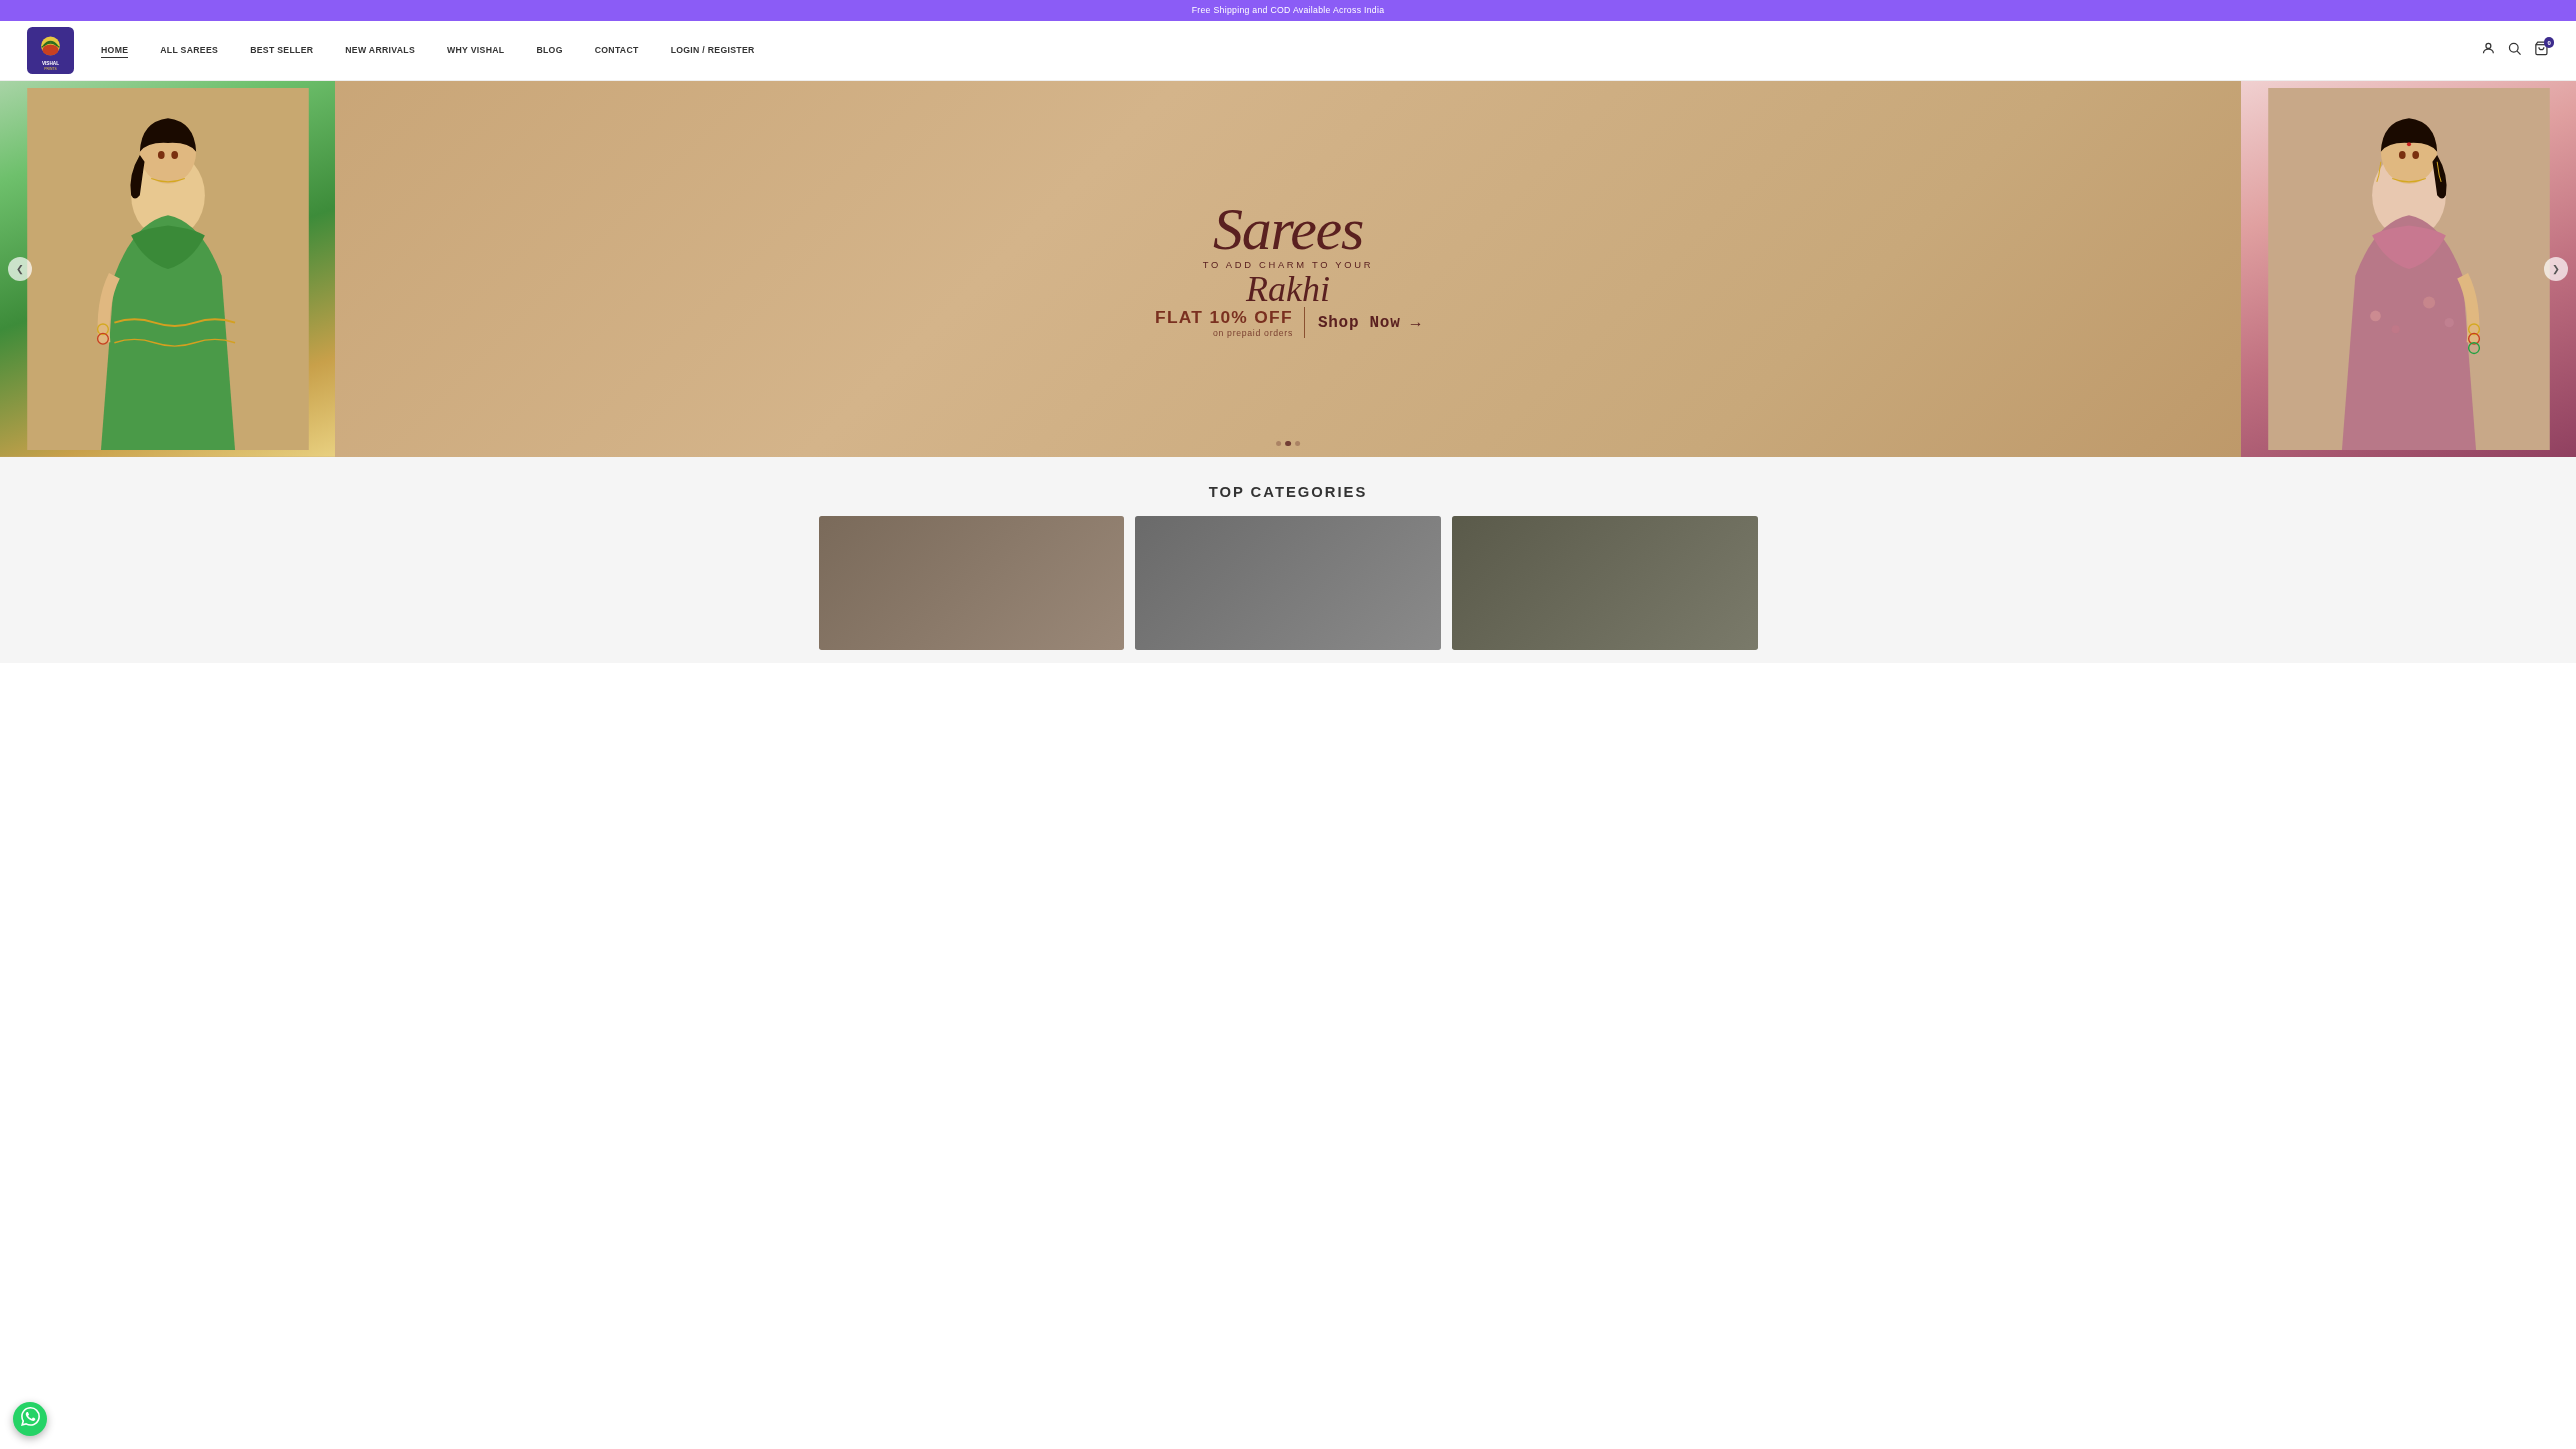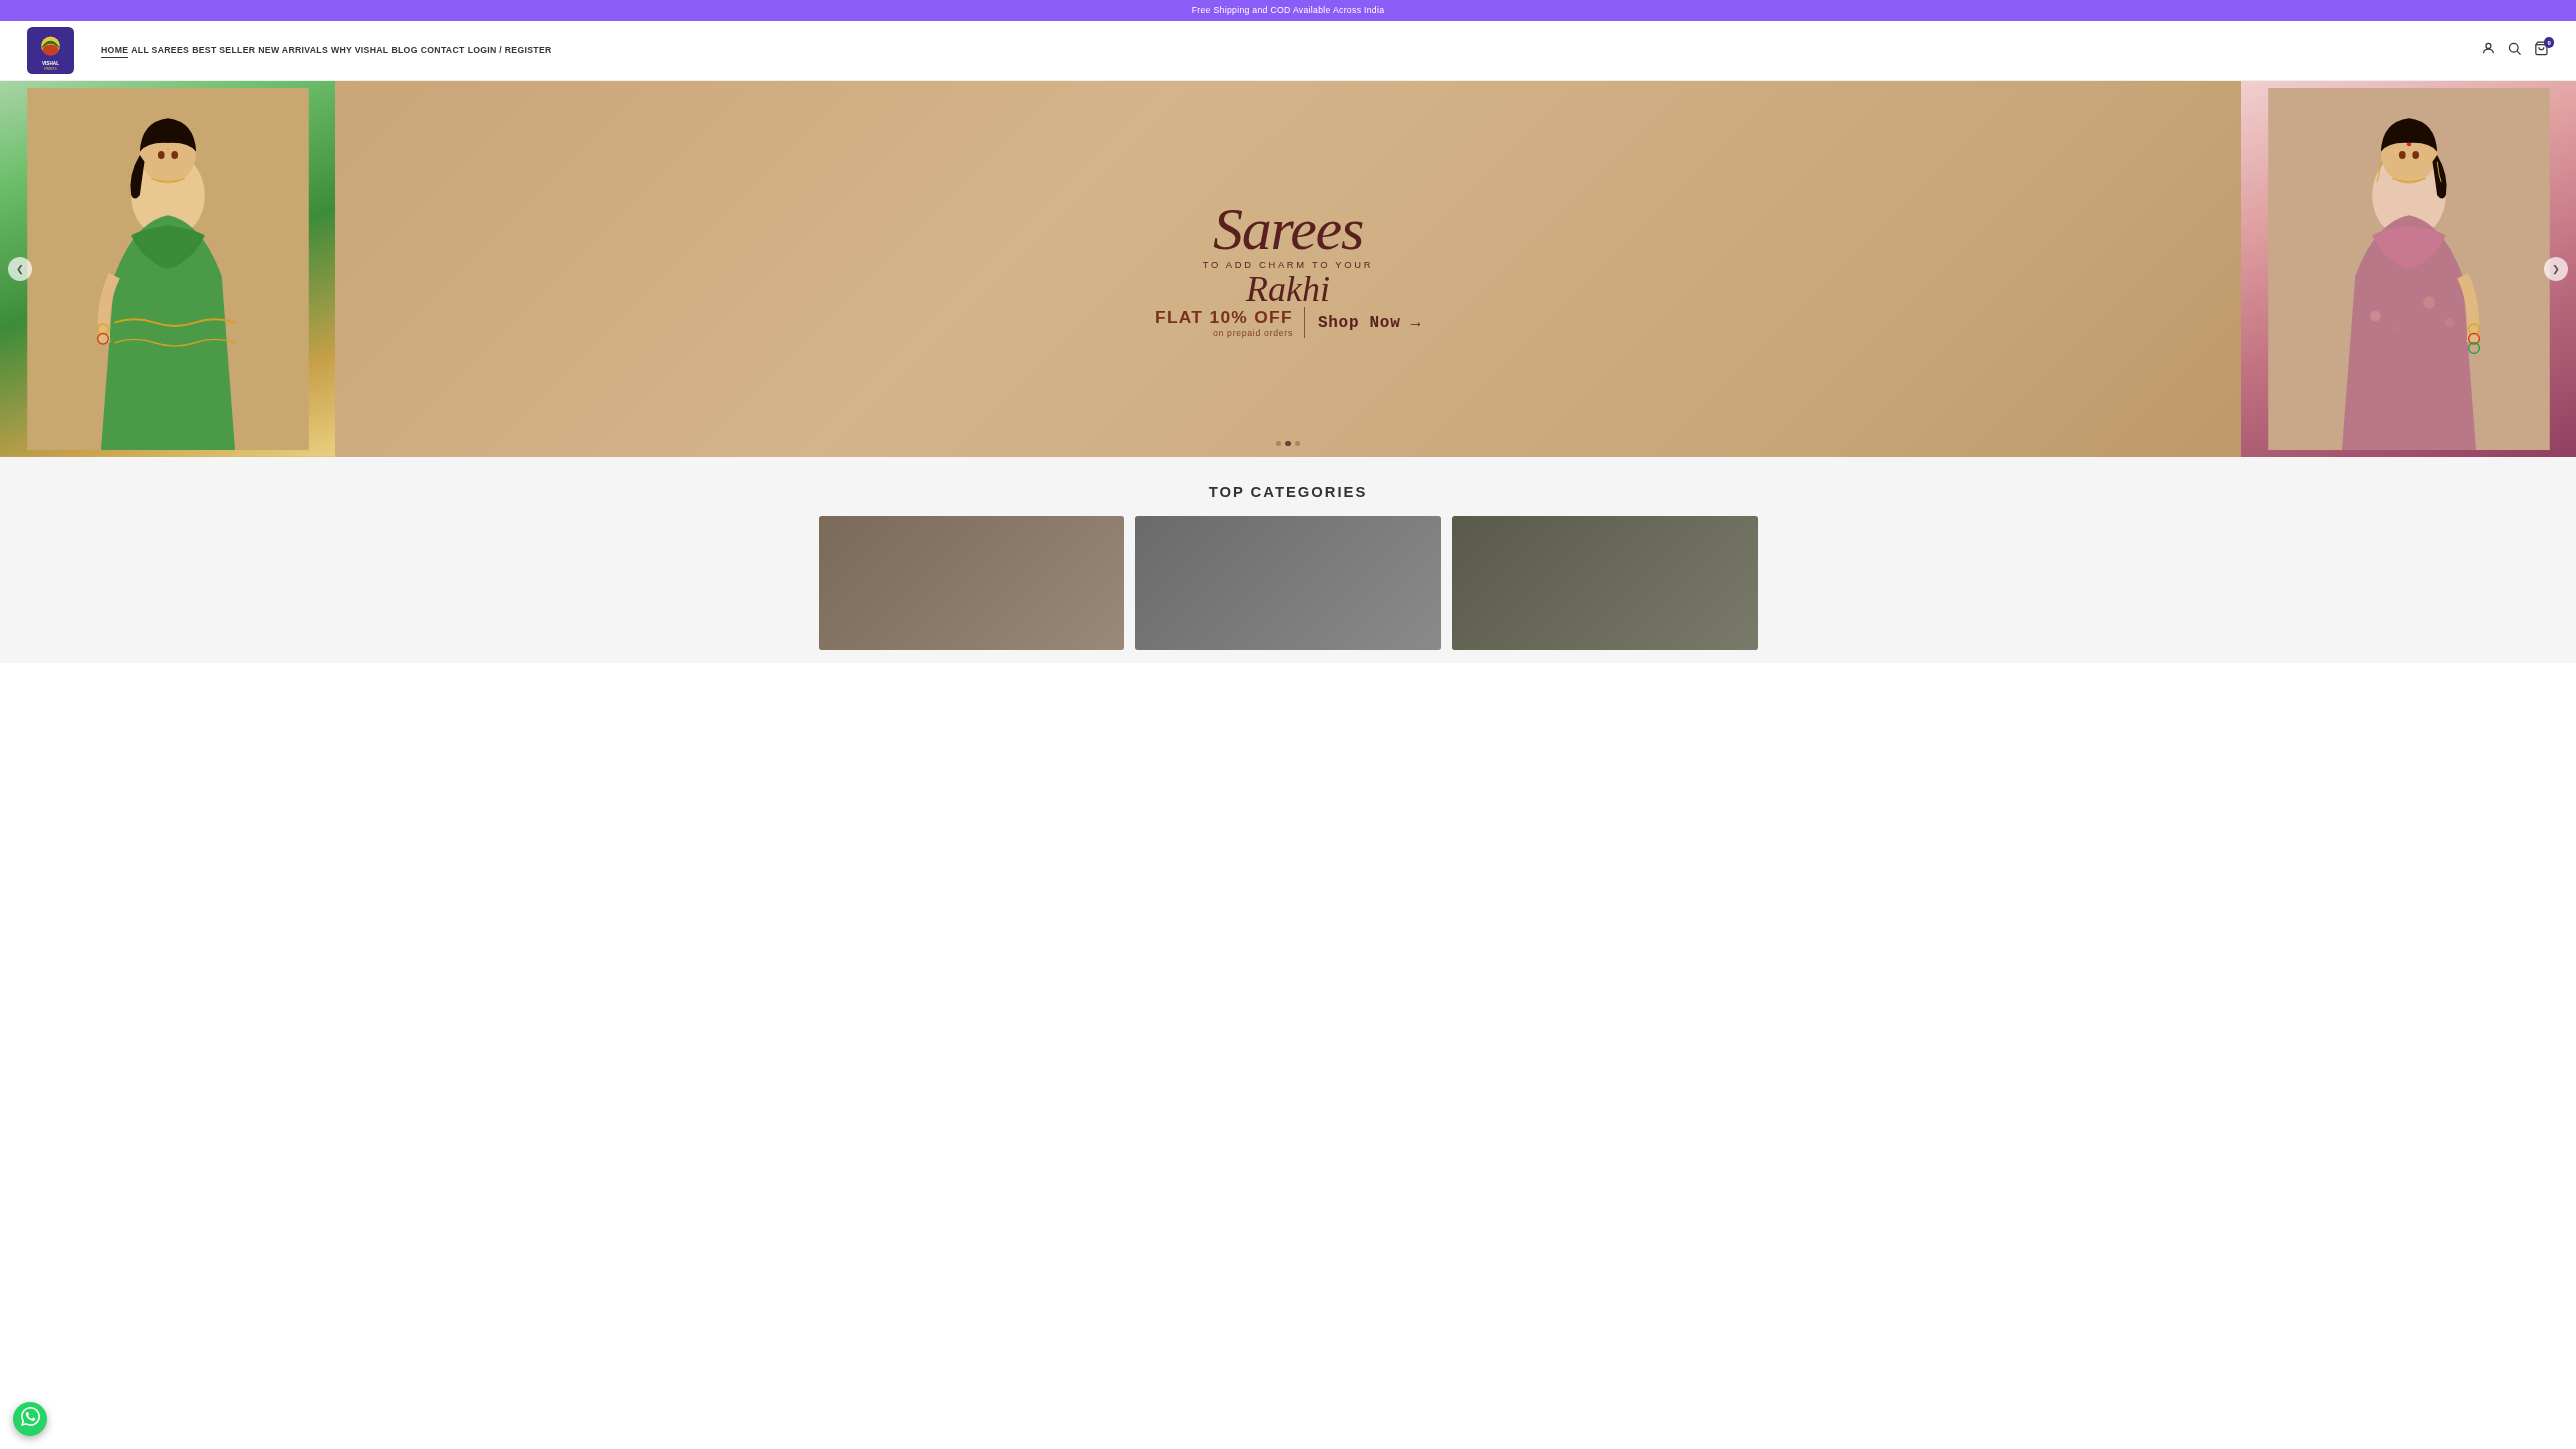--- a/index.html
+++ b/index.html
@@ -31,21 +31,21 @@
       gap: 27px;
     }
     .logo {
       width: 47px;
       height: 47px;
       flex-shrink: 0;
     }
     .nav {
       display: flex;
       align-items: center;
-      gap: 3px;
+      gap: 32px;
     }
     .nav-item {
       font-size: 8.7px;
       font-weight: 600;
       text-transform: uppercase;
       letter-spacing: 0.3px;
       color: #333;
       cursor: pointer;
       text-decoration: none;
       padding: 2.7px 0;

